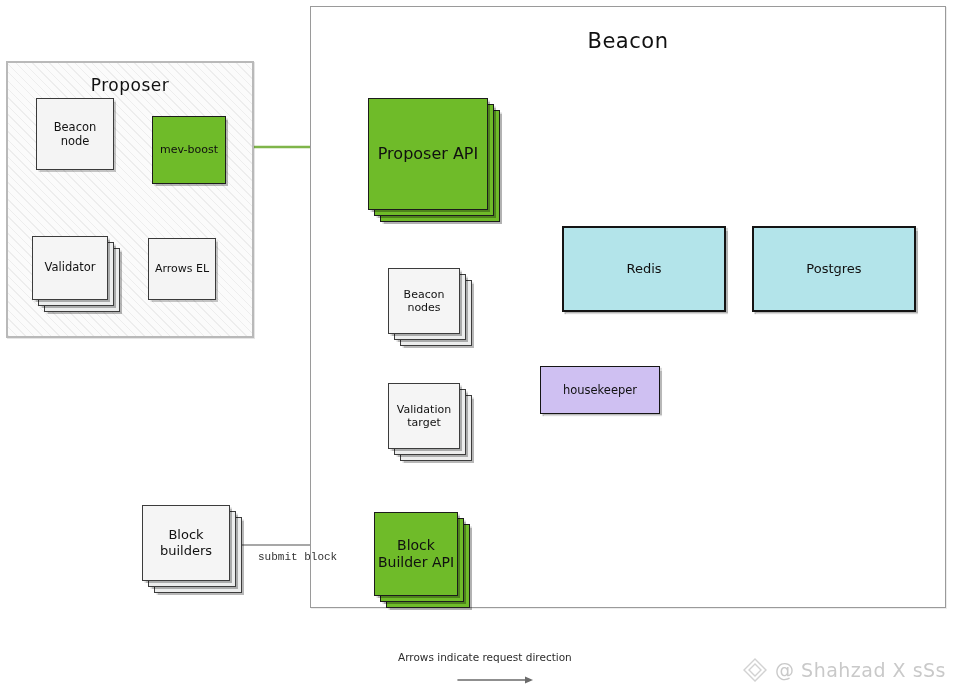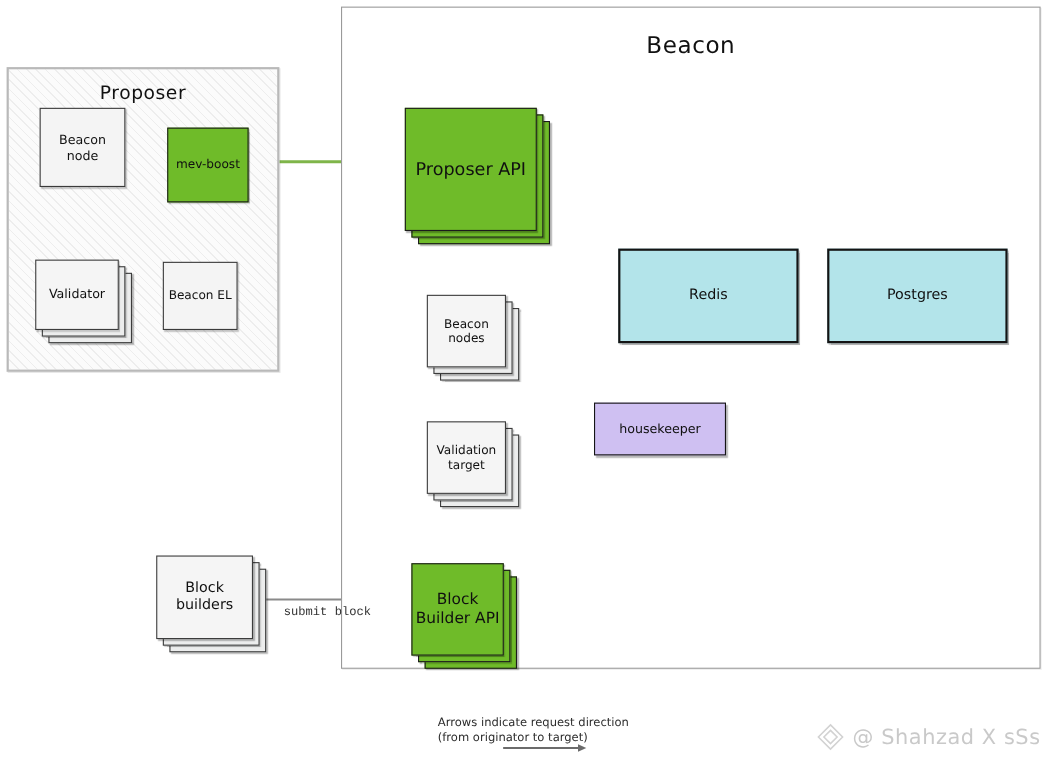--- a/index.html
+++ b/index.html
@@ -286,21 +286,21 @@
 
 <div class="stack plain" id="stack-validator">
   <div class="layer l3" style="width:100%;height:100%"></div>
   <div class="layer l2" style="width:100%;height:100%"></div>
   <div class="layer top" style="width:100%;height:100%">
     <span class="node-label">Validator</span>
   </div>
 </div>
 
 <div class="node plain" id="node-local-el">
-  <span class="node-label">Beacon EL</span>
+  <span class="node-label">Arrows EL</span>
 </div>
 
 <div class="stack green" id="stack-proposer-api">
   <div class="layer l3" style="width:100%;height:100%"></div>
   <div class="layer l2" style="width:100%;height:100%"></div>
   <div class="layer top" style="width:100%;height:100%">
     <span class="node-label">Proposer
 API</span>
   </div>
 </div>
@@ -351,21 +351,20 @@
 </div>
 
 <div class="node lilac" id="node-housekeeper">
   <span class="node-label">housekeeper</span>
 </div>
 
 <div class="edge-label" id="label-submit-block">submit block</div>
 
 <div class="caption">
   <span>Arrows indicate request direction</span>
-  <span class="line2">(from originator to target)</span>
 </div>
 
 <div class="watermark">
   <svg class="wm-mark" width="26" height="26" viewBox="0 0 26 26">
     <path d="M13,2 L24,13 L13,24 L2,13 Z" fill="none" stroke="#d2d2d2" stroke-width="1.4"></path>
     <path d="M13,7 L19,13 L13,19 L7,13 Z" fill="none" stroke="#d2d2d2" stroke-width="1.4"></path>
   </svg>
   <span>@ Shahzad X sSs</span>
 </div>
 

